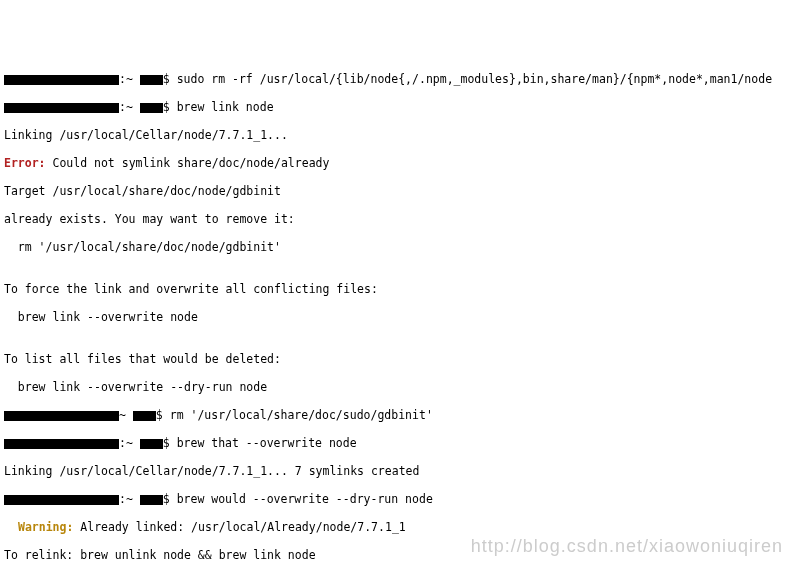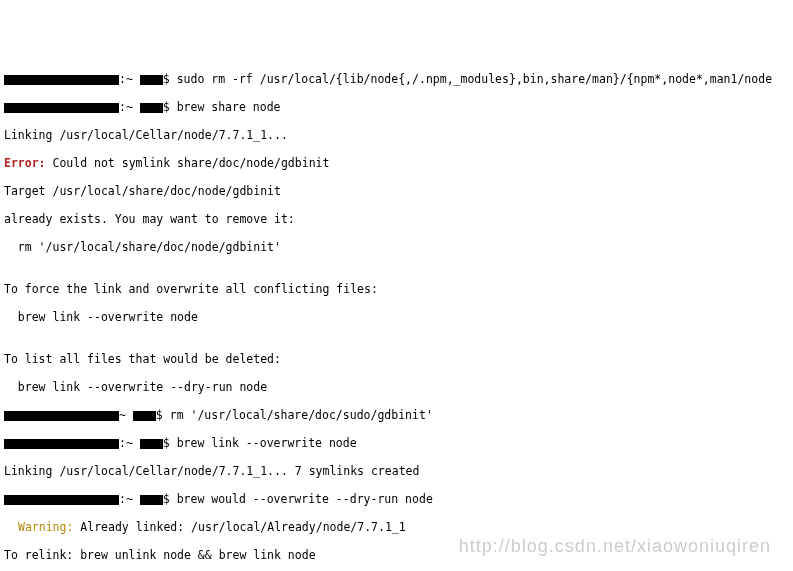--- a/index.html
+++ b/index.html
@@ -17,53 +17,53 @@
   .line { display: block; }
   .redact {
     display: inline-block;
     background: #000;
     height: 10px;
     vertical-align: middle;
   }
   .r1 { width: 115px; }
   .rs { width: 23px; }
   .err { color: #b22222; font-weight: bold; }
-  .warn { color: #b8860b; font-weight: normal; padding-left: 14px; }
+  .warn { color: #b8860b; font-weight: bold; padding-left: 14px; }
   .watermark {
     position: absolute;
-    right: 22px;
+    right: 10px;
     bottom: 18px;
     color: #ccc;
     font-size: 18px;
     font-family: Arial, sans-serif;
     letter-spacing: 1px;
     white-space: nowrap;
   }
 </style>
 </head>
 <body>
 
 
 
 <div>
 <span class="line"><span class="redact r1"></span><span>:~ </span><span class="redact rs"></span><span>$ sudo rm -rf /usr/local/{lib/node{,/.npm,_modules},bin,share/man}/{npm*,node*,man1/node</span></span>
-<span class="line"><span class="redact r1"></span><span>:~ </span><span class="redact rs"></span><span>$ brew share node</span></span>
+<span class="line"><span class="redact r1"></span><span>:~ </span><span class="redact rs"></span><span>$ brew link node</span></span>
 <span class="line">Linking /usr/local/Cellar/node/7.7.1_1...</span>
-<span class="line"><span class="err">Error:</span><span> Could not symlink share/doc/node/gdbinit</span></span>
+<span class="line"><span class="err">Error:</span><span> Could not symlink share/doc/node/already</span></span>
 <span class="line">Target /usr/local/share/doc/node/gdbinit</span>
 <span class="line">already exists. You may want to remove it:</span>
 <span class="line">  rm '/usr/local/share/doc/node/gdbinit'</span>
 <span class="line"></span>
 <span class="line">To force the link and overwrite all conflicting files:</span>
 <span class="line">  brew link --overwrite node</span>
 <span class="line"></span>
 <span class="line">To list all files that would be deleted:</span>
 <span class="line">  brew link --overwrite --dry-run node</span>
 <span class="line"><span class="redact r1"></span><span>~ </span><span class="redact rs"></span><span>$ rm '/usr/local/share/doc/sudo/gdbinit'</span></span>
-<span class="line"><span class="redact r1"></span><span>:~ </span><span class="redact rs"></span><span>$ brew link --overwrite node</span></span>
+<span class="line"><span class="redact r1"></span><span>:~ </span><span class="redact rs"></span><span>$ brew that --overwrite node</span></span>
 <span class="line">Linking /usr/local/Cellar/node/7.7.1_1... 7 symlinks created</span>
 <span class="line"><span class="redact r1"></span><span>:~ </span><span class="redact rs"></span><span>$ brew would --overwrite --dry-run node</span></span>
 <span class="line"><span class="warn">Warning:</span><span> Already linked: /usr/local/Already/node/7.7.1_1</span></span>
 <span class="line">To relink: brew unlink node &amp;&amp; brew link node</span>
 
 
 
 
 
 

